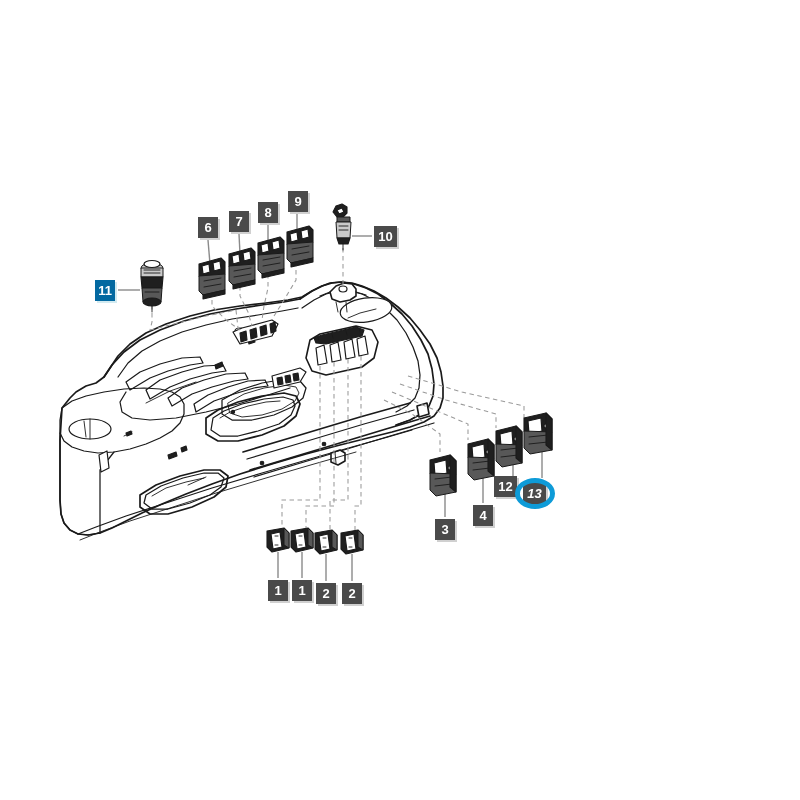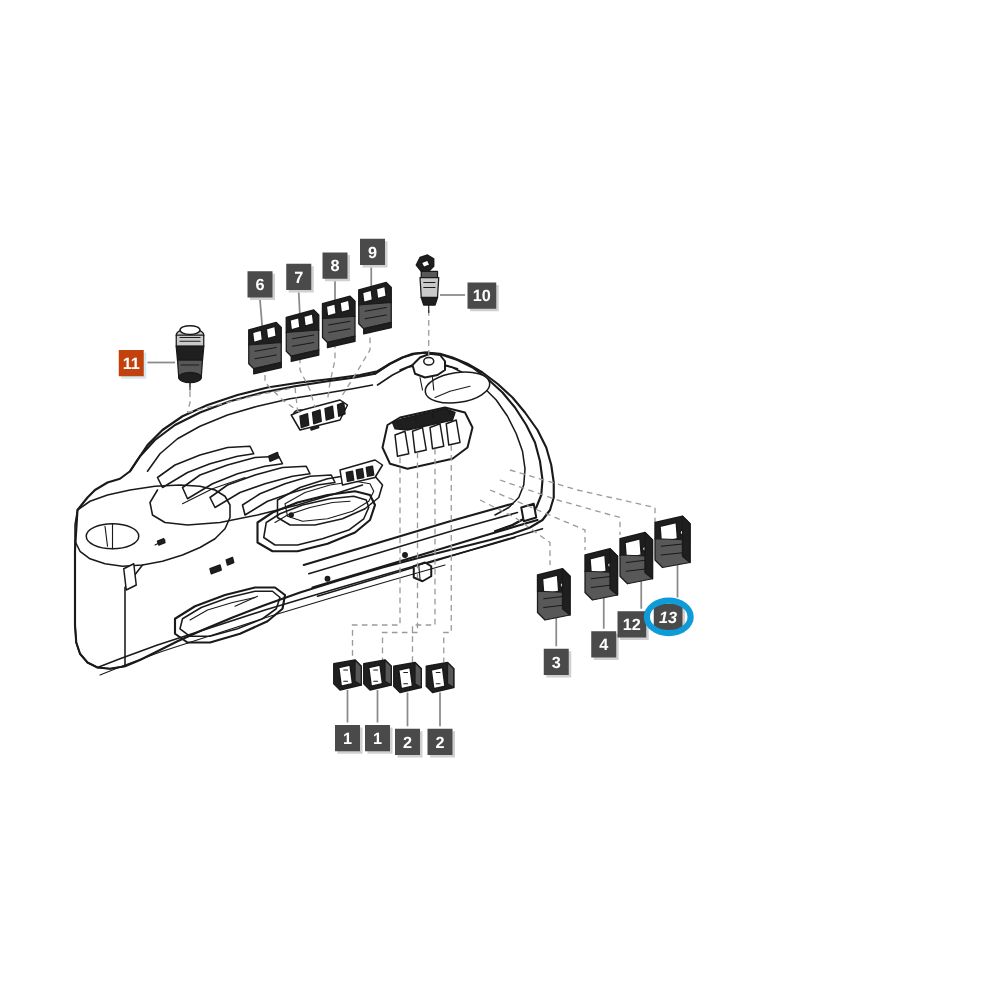--- a/index.html
+++ b/index.html
@@ -10,21 +10,21 @@
   #art{position:absolute;left:0;top:0;width:800px;height:800px;}
 
   
   .lbl{position:absolute;width:20px;height:21px;
        background:#4a4a4a;color:#ffffff;
        font-family:"Liberation Sans",sans-serif;
        font-size:13px;font-weight:bold;line-height:21px;
        text-align:center;letter-spacing:0;
        box-shadow:2px 2px 0 rgba(170,170,170,.55);
        user-select:none;}
-  .lbl.hl-box{background:#c2410c;color:#ffffff;
+  .lbl.hl-box{background:#0369a1;color:#ffffff;
        box-shadow:2px 2px 0 rgba(180,220,230,.6);}
   .lbl.w2{width:23px;}
 
   
   .ring{position:absolute;border:5px solid #0e9bd8;border-radius:50%;
         width:40px;height:31px;box-sizing:border-box;pointer-events:none;}
 </style>
 </head>
 <body>
 
@@ -359,18 +359,18 @@
 
   <div class="lbl" style="left:198px;top:217px;">6</div>
   <div class="lbl" style="left:229px;top:211px;">7</div>
   <div class="lbl" style="left:258px;top:202px;">8</div>
   <div class="lbl" style="left:288px;top:191px;">9</div>
 
   <div class="lbl w2" style="left:374px;top:226px;">10</div>
 
   <div class="lbl hl-box" style="left:95px;top:280px;">11</div>
 
-  <div class="lbl w2" style="left:494px;top:489px;">12</div>
+  <div class="lbl w2" style="left:494px;top:476px;">12</div>
 
   <div class="lbl w2" style="left:523px;top:483px;font-style:italic;">13</div>
   <div class="ring" style="left:515px;top:478px;"></div>
 
 </div>
 
 </body></html>

